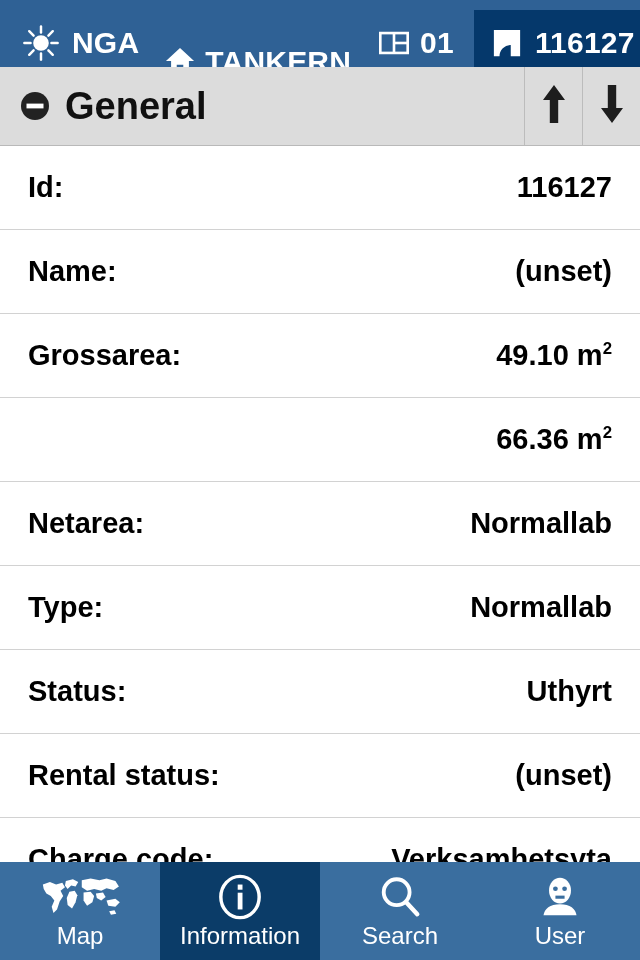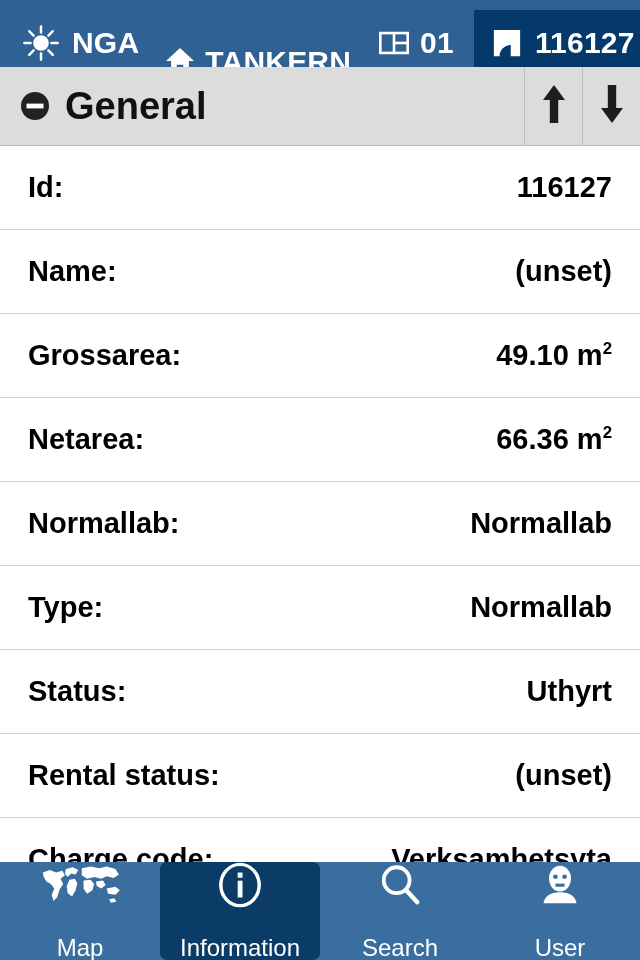--- a/index.html
+++ b/index.html
@@ -90,24 +90,24 @@
 
   
   #tab-bar{
     position:absolute; left:0; top:862px; width:640px; height:98px;
     background:#3a6e9f;
     display:flex;
   }
   .tab{
     width:160px; height:98px;
     display:flex; flex-direction:column;
-    align-items:center; justify-content:space-between;
+    align-items:center; justify-content:center;
     color:#ffffff;
   }
-  .tab.active{ background:#0b3c68;border-radius:7px; }
+  .tab.active{ background:#0b3c68; }
   .tab-ico{
     height:46px; display:flex; align-items:flex-end; justify-content:center;
     margin-bottom:4px;
   }
   .tab-label{
     font-size:24px; color:#ffffff; line-height:1; font-weight:normal;
   }
 </style>
 </head>
 <body>
@@ -205,26 +205,25 @@
     <span class="row-label">Name:</span>
     <span class="row-value"><span>(unset)</span></span>
   </div>
 
   <div class="detail-row">
     <span class="row-label">Grossarea:</span>
     <span class="row-value"><span>49.10 m</span><sup>2</sup></span>
   </div>
 
   <div class="detail-row">
+    <span class="row-value"><span>66.36 m</span><sup>2</sup></span>
+  </div>
+
+  <div class="detail-row">
     <span class="row-label">Netarea:</span>
-    <span class="row-value"><span>66.36 m</span><sup>2</sup></span>
-  </div>
-
-  <div class="detail-row">
-    <span class="row-label">Normallab:</span>
     <span class="row-value"><span>Normallab</span></span>
   </div>
 
   <div class="detail-row">
     <span class="row-label">Type:</span>
     <span class="row-value"><span>Normallab</span></span>
   </div>
 
   <div class="detail-row">
     <span class="row-label">Status:</span>

